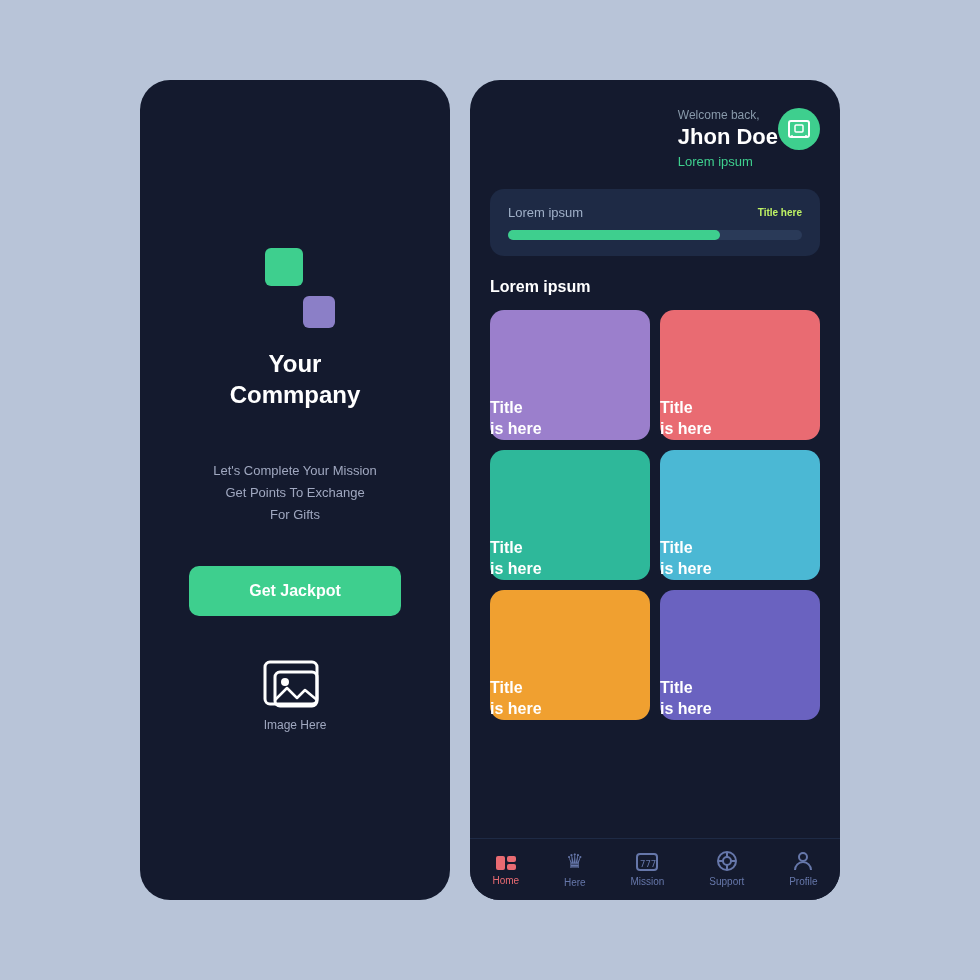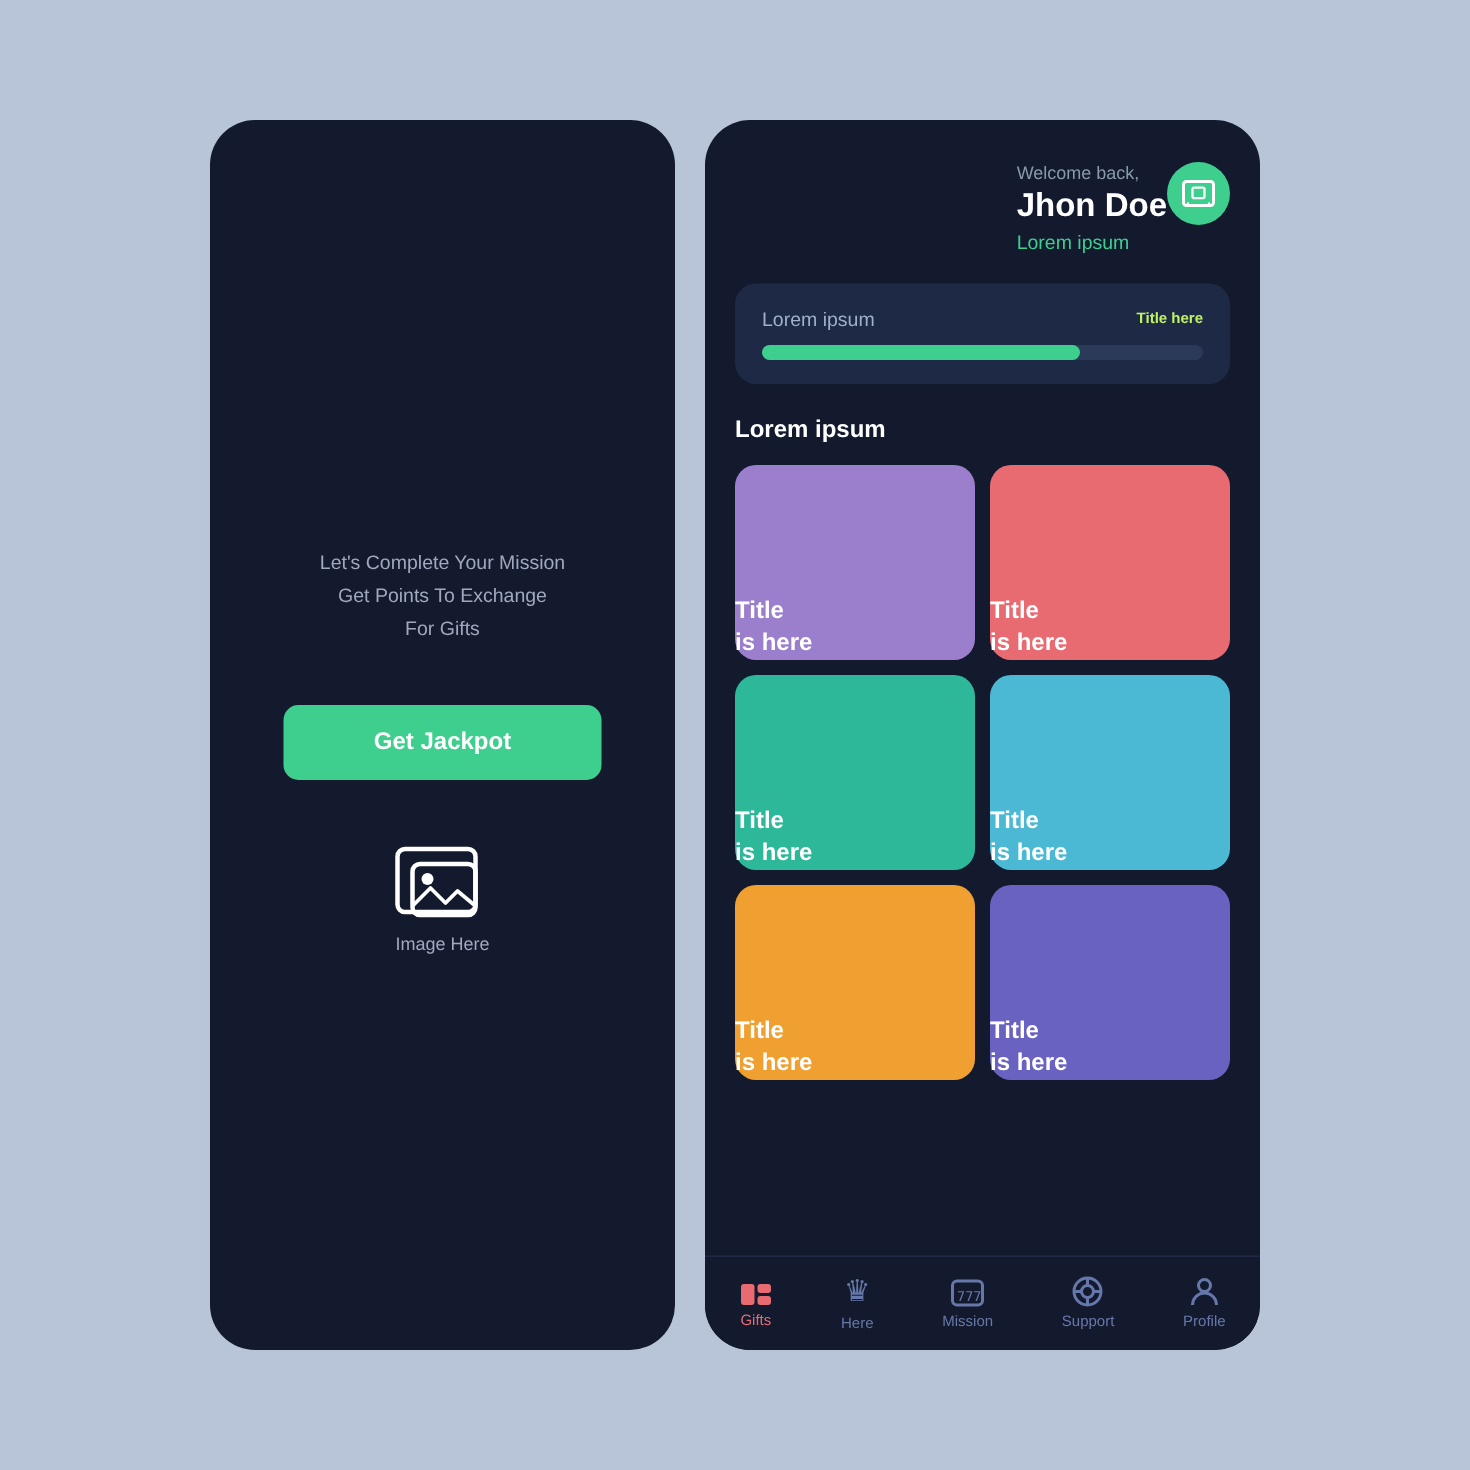--- a/index.html
+++ b/index.html
@@ -268,20 +268,28 @@
     }
 
     .nav-label.active {
       color: #e96b72;
     }
   </style>
 </head>
 <body>
 
 <div class="phone-left">
+  <div class="logo-block">
+    <div class="logo-squares">
+      <div class="sq-green"></div>
+      <div class="sq-purple"></div>
+    </div>
+    <div class="company-name" style="white-space:pre-line;">Your
+Commpany</div>
+  </div>
 
   <div class="tagline" style="white-space:pre-line;">Let's Complete Your Mission
 Get Points To Exchange
 For Gifts</div>
 
   <button class="get-started-btn">Get Jackpot</button>
 
   <div class="image-placeholder">
     <svg class="image-icon" viewBox="0 0 64 54" fill="none" xmlns="http://www.w3.org/2000/svg">
       <rect x="2" y="6" width="52" height="42" rx="5" fill="none" stroke="white" stroke-width="3"></rect>
@@ -351,21 +359,21 @@
     <div style="height:16px"></div>
   </div>
 
   <div class="bottom-nav">
     <div class="nav-item">
       <svg width="22" height="20" viewBox="0 0 22 20" fill="#e96b72">
         <rect x="1" y="5" width="9" height="14" rx="2" fill="#e96b72"></rect>
         <rect x="12" y="5" width="9" height="6" rx="2" fill="#e96b72"></rect>
         <rect x="12" y="13" width="9" height="6" rx="2" fill="#e96b72"></rect>
       </svg>
-      <span class="nav-label active">Gifts</span>
+      <span class="nav-label active">Home</span>
     </div>
     <div class="nav-item">
       <span style="font-size:20px;color:#6677aa;">♛</span>
       <span class="nav-label">Here</span>
     </div>
     <div class="nav-item">
       <svg width="24" height="22" viewBox="0 0 24 22" fill="none">
         <rect x="2" y="4" width="20" height="16" rx="3" stroke="#6677aa" stroke-width="2" fill="none"></rect>
         <text x="5" y="17" font-size="9" fill="#6677aa" font-family="monospace">777</text>
       </svg>

